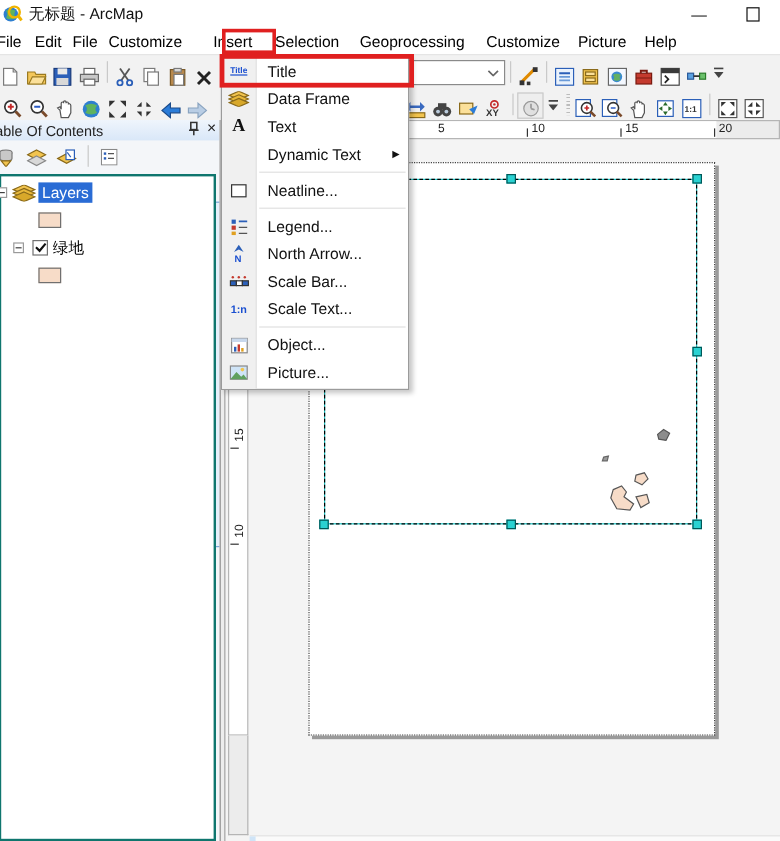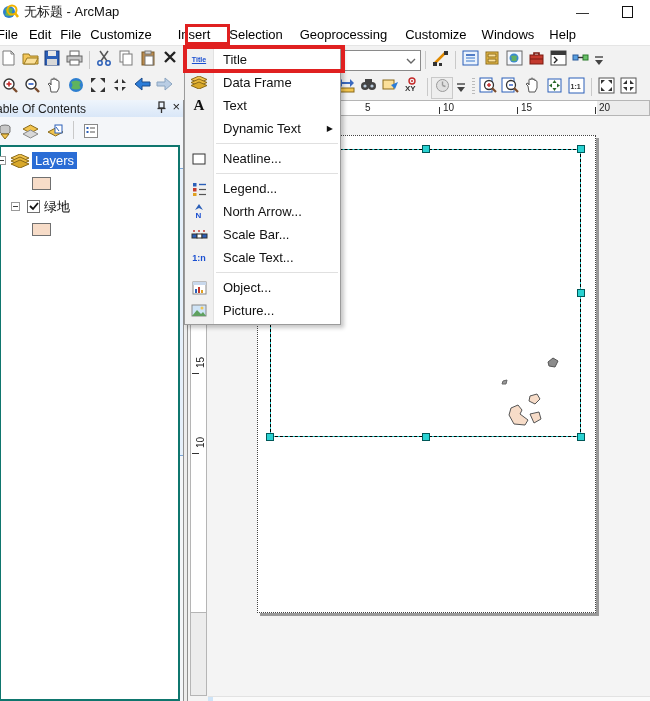--- a/index.html
+++ b/index.html
@@ -17,21 +17,21 @@
 
   
   .menubar { position:absolute; left:0; top:24px; width:650px; height:21px; background:#fff; display:flex; align-items:center; font-size:13px; }
   .menubar .mi { white-space:nowrap; }
   .redbox-insert { position:absolute; left:185px; top:0px; width:45px; height:21px; border:3px solid #e02020; z-index:60; pointer-events:none; }
 
   
   .toolbar { position:absolute; left:0; width:650px; background:#f2f2f2; display:flex; align-items:center; }
   .tb1 { top:45px; height:30px; border-top:1px solid #e5e5e5; }
   .tb2 { top:75px; height:25px; }
-  .ti { width:22px; height:22px; display:flex; align-items:flex-start; justify-content:center; flex:0 0 auto; }
+  .ti { width:22px; height:22px; display:flex; align-items:flex-end; justify-content:center; flex:0 0 auto; }
   .tsep { width:8px; height:20px; display:flex; justify-content:center; flex:0 0 auto; }
   .tsep i { width:1px; height:18px; background:#c9c9c9; }
   .tspacer1 { width:157px; flex:0 0 auto; }
   .tspacer2 { width:160px; flex:0 0 auto; }
   .combo { width:83px; height:21px; background:#fff; border:1px solid #8a8a8a; display:flex; align-items:center; justify-content:flex-end; flex:0 0 auto; }
   .combo svg { margin-right:4px; }
   .overflow { width:16px; height:22px; display:flex; flex-direction:column; align-items:center; justify-content:center; flex:0 0 auto; color:#444; }
   .grip { width:8px; height:20px; display:flex; justify-content:center; flex:0 0 auto; }
   .grip i { width:3px; height:18px; background:repeating-linear-gradient(#bbb 0 1px, transparent 1px 3px); }
   .sunken { border:1px solid #c9c9c9; background:#eee; }
@@ -110,21 +110,21 @@
 
 <div class="menubar">
   <span class="mi" style="margin-left:-3px">File</span>
   <span class="mi" style="margin-left:11px">Edit</span>
   <span class="mi" style="margin-left:9px">File</span>
   <span class="mi" style="margin-left:9px">Customize</span>
   <span class="mi" style="margin-left:26px">Insert</span>
   <span class="mi" style="margin-left:19px">Selection</span>
   <span class="mi" style="margin-left:17px">Geoprocessing</span>
   <span class="mi" style="margin-left:18px">Customize</span>
-  <span class="mi" style="margin-left:15px">Windows</span>
+  <span class="mi" style="margin-left:15px">Picture</span>
   <span class="mi" style="margin-left:15px">Help</span>
   <div class="redbox-insert"></div>
 </div>
 
 <div class="toolbar tb1">
   <span class="ti" style="margin-left:-3px">
       <svg width="16" height="16">
         <path d="M3 1 h8 l3 3 v11 h-11 z" fill="#fff" stroke="#7a7a7a"></path>
         <path d="M11 1 v3 h3" fill="none" stroke="#7a7a7a"></path>
       </svg>

